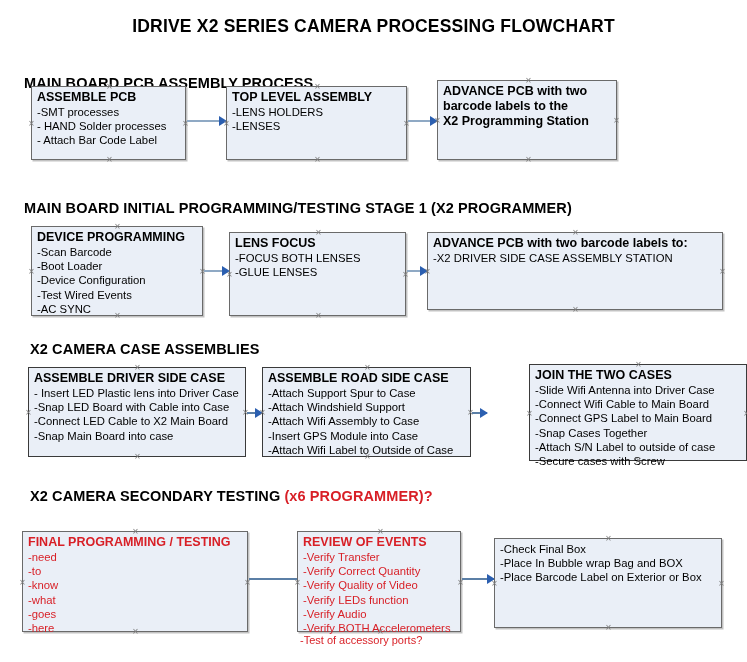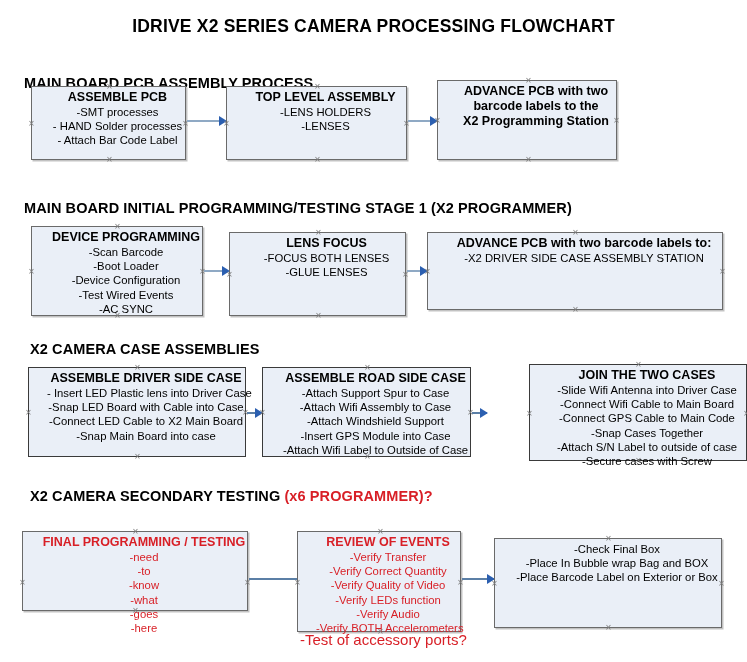--- a/index.html
+++ b/index.html
@@ -60,31 +60,30 @@
     font-size: 11.3px;
     line-height: 14.2px;
     white-space: nowrap;
   }
   .fbox .bline.bold {
     font-weight: bold;
     font-size: 12.5px;
     line-height: 15px;
   }
   .fbox .pad {
-    padding: 3px 0 0 18px;
-    text-align: center;
+    padding: 3px 0 0 5px;
   }
   
   .fbox.red .btitle,
   .fbox.red .bline {
     color: #d81f26;
   }
   .overflow-line {
     position: absolute;
-    font-size: 15px;
+    font-size: 11px;
     line-height: 14.2px;
     color: #d81f26;
     white-space: nowrap;
   }
 
   
   .conn {
     position: absolute;
     height: 2px;
     background: #8fa9c4;
@@ -231,55 +230,55 @@
   <div class="xh" style="left:104px; bottom:-5px;"></div>
 </div>
 
 <div class="conn dark" style="left:247px; top:412px; width:15px;"></div>
 <div class="arrowhead" style="left:255px; top:408px;"></div>
 
 <div class="fbox plain" style="left:262px; top:367px; width:209px; height:90px;">
   <div class="pad">
     <div class="btitle">ASSEMBLE ROAD SIDE CASE</div>
     <div class="bline">-Attach Support Spur to Case</div>
+    <div class="bline">-Attach Windshield Support</div>
     <div class="bline">-Attach Wifi Assembly to Case</div>
-    <div class="bline">-Attach Windshield Support</div>
     <div class="bline">-Insert GPS Module into Case</div>
     <div class="bline">-Attach Wifi Label to Outside of Case</div>
   </div>
   <div class="xh" style="left:100px; top:-5px;"></div>
   <div class="xh" style="left:-5px; top:40px;"></div>
   <div class="xh" style="right:-5px; top:40px;"></div>
   <div class="xh" style="left:100px; bottom:-5px;"></div>
 </div>
 
 <div class="conn dark" style="left:472px; top:412px; width:15px;"></div>
 <div class="arrowhead" style="left:480px; top:408px;"></div>
 
 <div class="fbox plain" style="left:487px; top:364px; width:218px; height:97px;margin-left:42px;">
   <div class="pad">
     <div class="btitle">JOIN THE TWO CASES</div>
     <div class="bline">-Slide Wifi Antenna into Driver Case</div>
     <div class="bline">-Connect Wifi Cable to Main Board</div>
-    <div class="bline">-Connect GPS Cable to Main Code</div>
+    <div class="bline">-Connect GPS Label to Main Board</div>
     <div class="bline">-Snap Cases Together</div>
     <div class="bline">-Attach S/N Label to outside of case</div>
     <div class="bline">-Secure cases with Screw</div>
   </div>
   <div class="xh" style="left:104px; top:-5px;"></div>
   <div class="xh" style="left:-5px; top:44px;"></div>
   <div class="xh" style="right:-5px; top:44px;"></div>
   <div class="xh" style="left:104px; bottom:-5px;"></div>
 </div>
 
 <div class="section-head" style="left:30px; top:488px;">
   <span>X2 CAMERA SECONDARY TESTING </span><span class="accent">(x6 PROGRAMMER)?</span>
 </div>
 
-<div class="fbox red" style="left:22px; top:531px; width:226px; height:80px;">
+<div class="fbox red" style="left:22px; top:531px; width:226px; height:101px;">
   <div class="pad">
     <div class="btitle">FINAL PROGRAMMING / TESTING</div>
     <div class="bline">-need</div>
     <div class="bline">-to</div>
     <div class="bline">-know</div>
     <div class="bline">-what</div>
     <div class="bline">-goes</div>
     <div class="bline">-here</div>
   </div>
   <div class="xh" style="left:108px; top:-5px;"></div>

